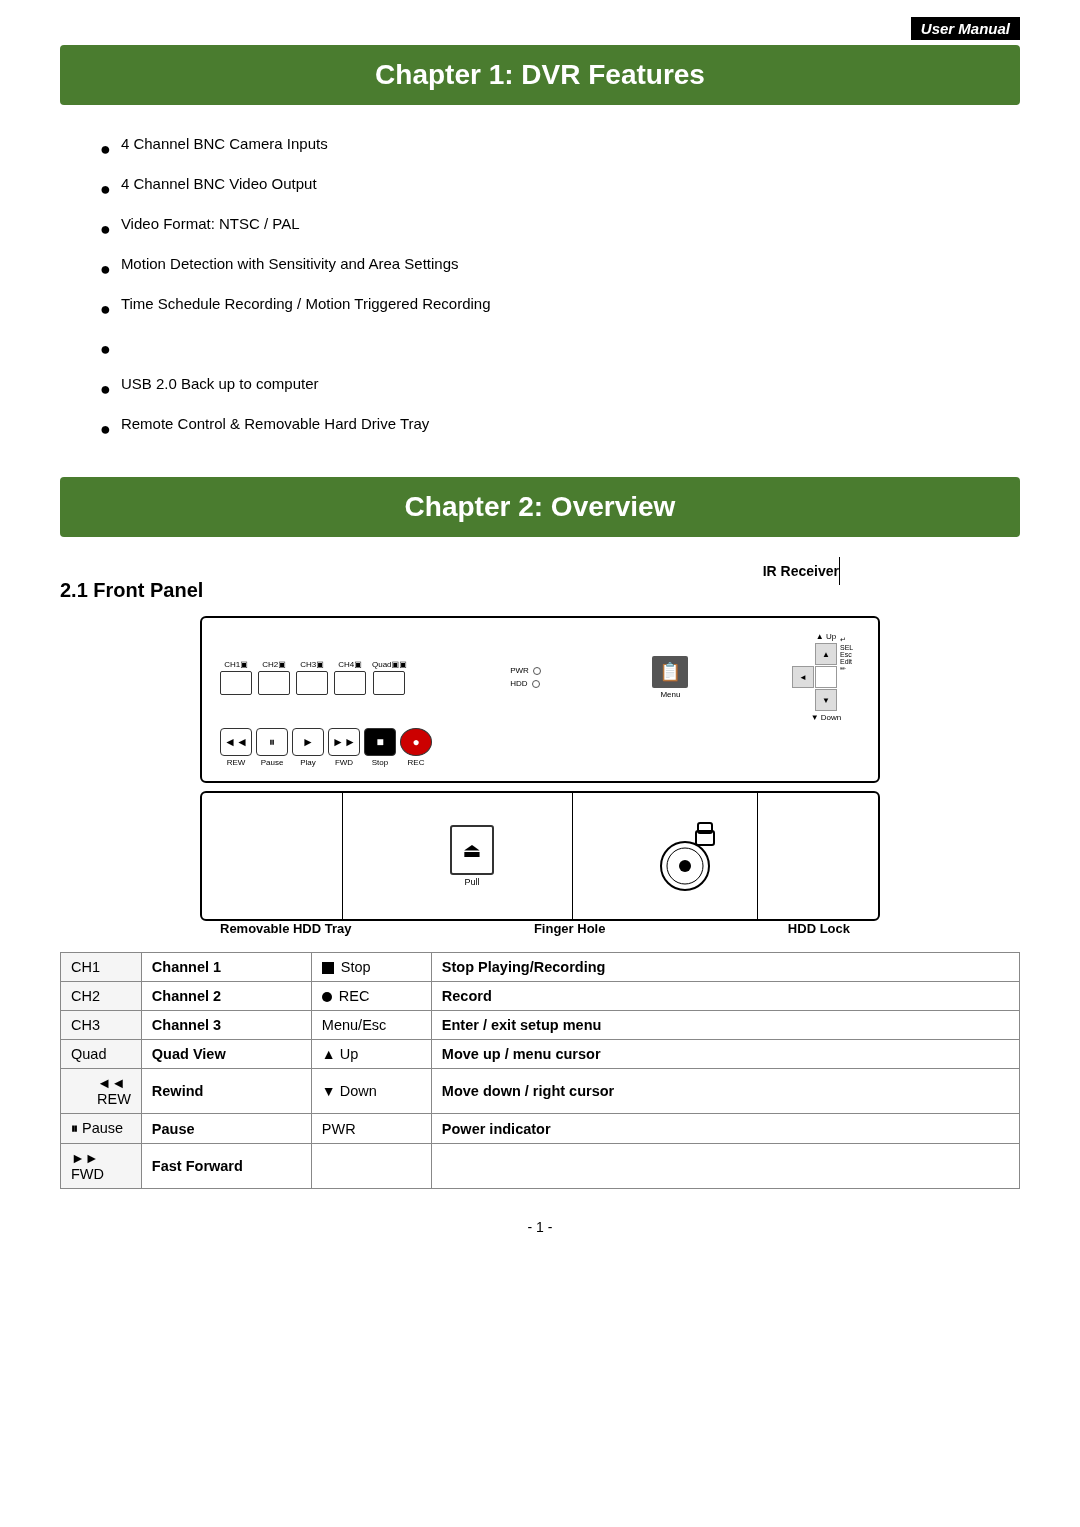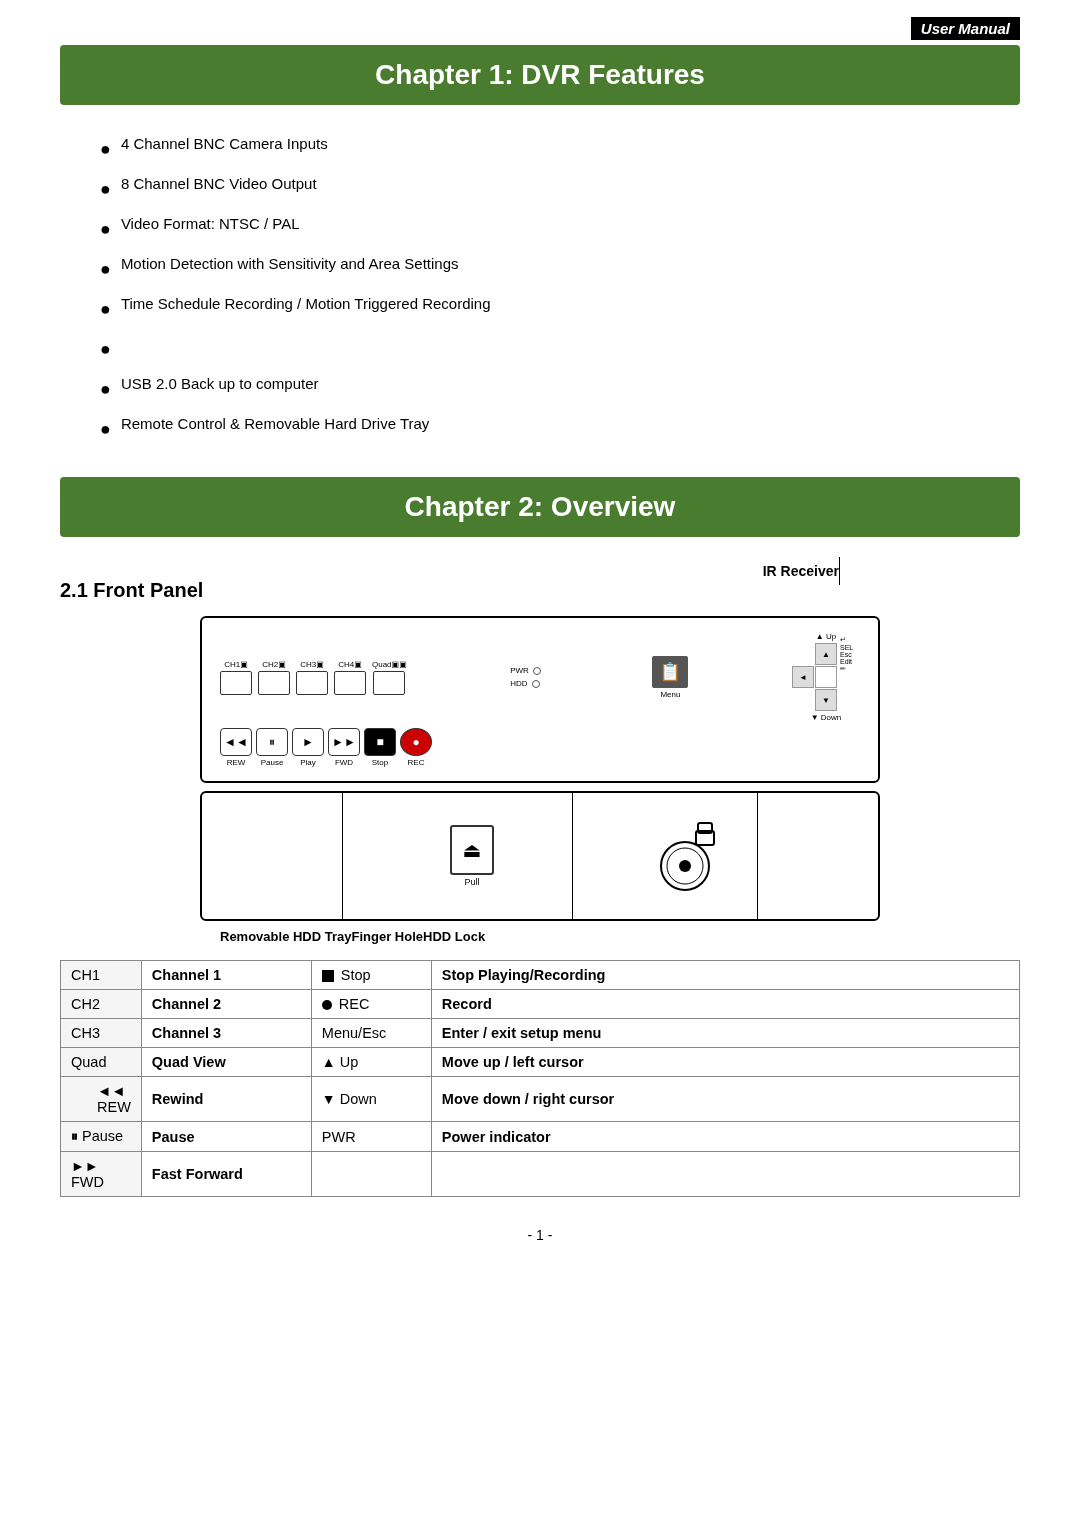--- a/index.html
+++ b/index.html
@@ -211,21 +211,21 @@
   <span>Chapter 1: DVR Features</span>
 </div>
 
 <ul class="features-list">
   <li>
       <span class="bullet-dot">●</span>
       <span>4 Channel BNC Camera Inputs</span>
     </li>
   <li>
       <span class="bullet-dot">●</span>
-      <span>8 Channel BNC Video Output</span>
+      <span>4 Channel BNC Video Output</span>
     </li>
   <li>
       <span class="bullet-dot">●</span>
       <span>Video Format: NTSC / PAL</span>
     </li>
   <li>
       <span class="bullet-dot">●</span>
       <span>Motion Detection with Sensitivity and Area Settings</span>
     </li>
   <li>
@@ -380,21 +380,21 @@
               <rect x="46" y="10" width="18" height="14" rx="2" fill="none" stroke="#000" stroke-width="2"></rect>
 
               <ellipse cx="35" cy="45" rx="24" ry="24" fill="none" stroke="#000" stroke-width="2"></ellipse>
               <ellipse cx="35" cy="45" rx="18" ry="18" fill="none" stroke="#000" stroke-width="1"></ellipse>
               <circle cx="35" cy="45" r="6" fill="#000"></circle>
             </svg>
           </div>
         </div>
       </div>
 
-      <div style="display:flex; width:680px; margin-top:8px; font-size:13px;">
+      <div style="display:flex; justify-content:space-between; width:680px; font-size:13px;">
         <span style="font-weight:bold; margin-left:20px;">Removable HDD Tray</span>
         <span style="font-weight:bold;">Finger Hole</span>
         <span style="font-weight:bold; margin-right:30px;">HDD Lock</span>
       </div>
     </div>
   </div>
 </div>
 
 <table class="features-table">
   <tbody>
@@ -424,21 +424,21 @@
       <td>Channel 3</td>
       <td>Menu/Esc</td>
       <td>Enter / exit setup menu</td>
     </tr>
 
 
     <tr>
       <td>Quad</td>
       <td>Quad View</td>
       <td><span class="up-arrow">▲</span> Up</td>
-      <td>Move up / left cursor</td>
+      <td>Move up / menu cursor</td>
     </tr>
 
     <tr>
       <td style="font-weight:normal;padding-left:36px;">
         <span style="font-weight:bold;">◄◄</span> REW
       </td>
       <td>Rewind</td>
       <td><span class="down-arrow">▼</span> Down</td>
       <td>Move down / right cursor</td>
     </tr>

